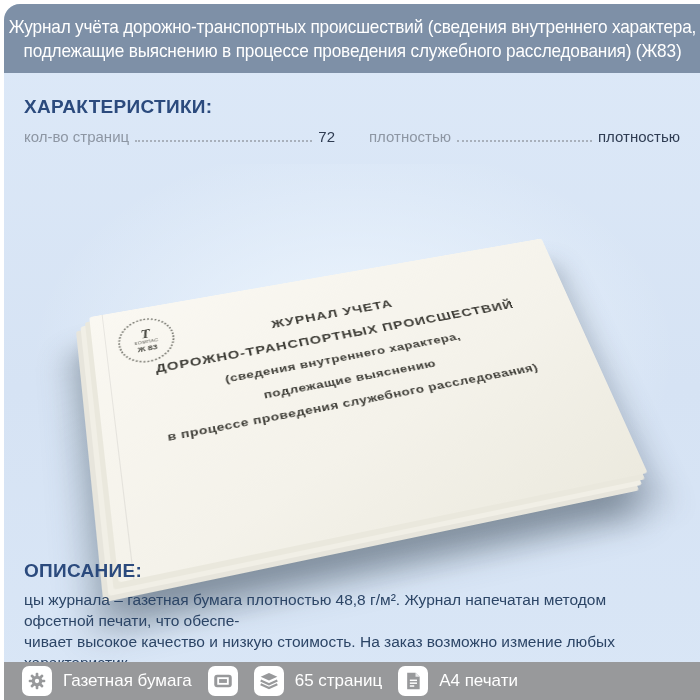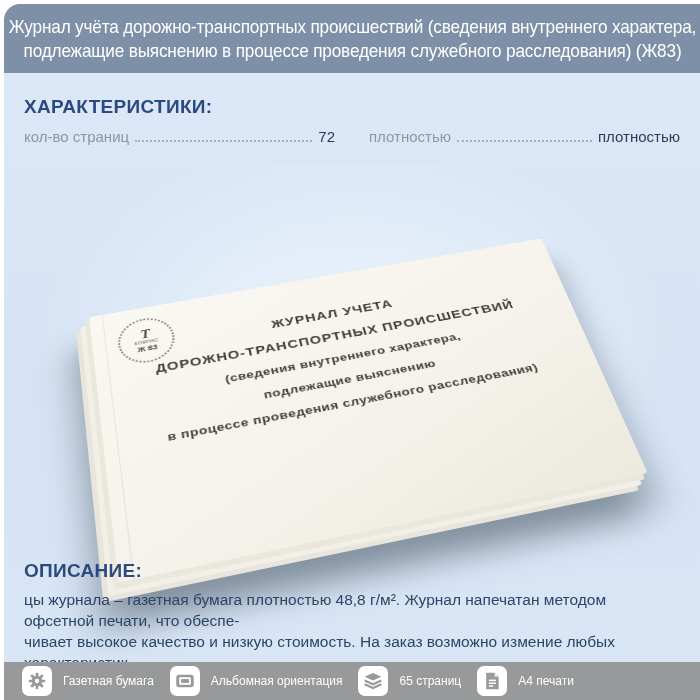--- a/index.html
+++ b/index.html
@@ -79,21 +79,21 @@
   .footer {
     position: absolute; left: 0; right: 0; bottom: 0; height: 38px;
     background: #98999b; display: flex; align-items: center;
     padding-left: 18px; gap: 16px;
   }
   .f-item { display: flex; align-items: center; gap: 11px; }
   .f-icon {
     width: 30px; height: 30px; background: #ffffff; border-radius: 7px;
     display: flex; align-items: center; justify-content: center; flex: 0 0 auto;
   }
-  .f-label { color: #ffffff; font-size: 12px; white-space: nowrap; }
+  .f-label { color: #ffffff; font-size: 17px; white-space: nowrap; }
 </style>
 </head>
 <body>
 
 <div class="page">
 
   <div class="header">
     <div class="header-inner">
       <div>Журнал учёта дорожно-транспортных происшествий (сведения внутреннего характера,</div>
       <div>подлежащие выяснению в процессе проведения служебного расследования) (Ж83)</div>
@@ -162,21 +162,20 @@
       </span>
       <span class="f-label">Газетная бумага</span>
     </div>
     <div class="f-item">
       <span class="f-icon">
         <svg width="20" height="20" viewBox="0 0 24 24">
           <rect x="1.5" y="4.5" width="21" height="15" rx="3.5" fill="#98999b"></rect>
           <rect x="6.2" y="8.6" width="11.6" height="6.8" fill="none" stroke="#ffffff" stroke-width="2.2"></rect>
         </svg>
       </span>
-      <span class="f-label">Альбомная ориентация</span>
     </div>
     <div class="f-item">
       <span class="f-icon">
         <svg width="20" height="20" viewBox="0 0 24 24">
           <path d="M12 2.5 L22 7 L12 11.5 L2 7 Z" fill="#98999b"></path>
           <path d="M2 11.5 L12 16 L22 11.5" fill="none" stroke="#98999b" stroke-width="2.6"></path>
           <path d="M2 16 L12 20.5 L22 16" fill="none" stroke="#98999b" stroke-width="2.6"></path>
         </svg>
       </span>
       <span class="f-label">65 страниц</span>

